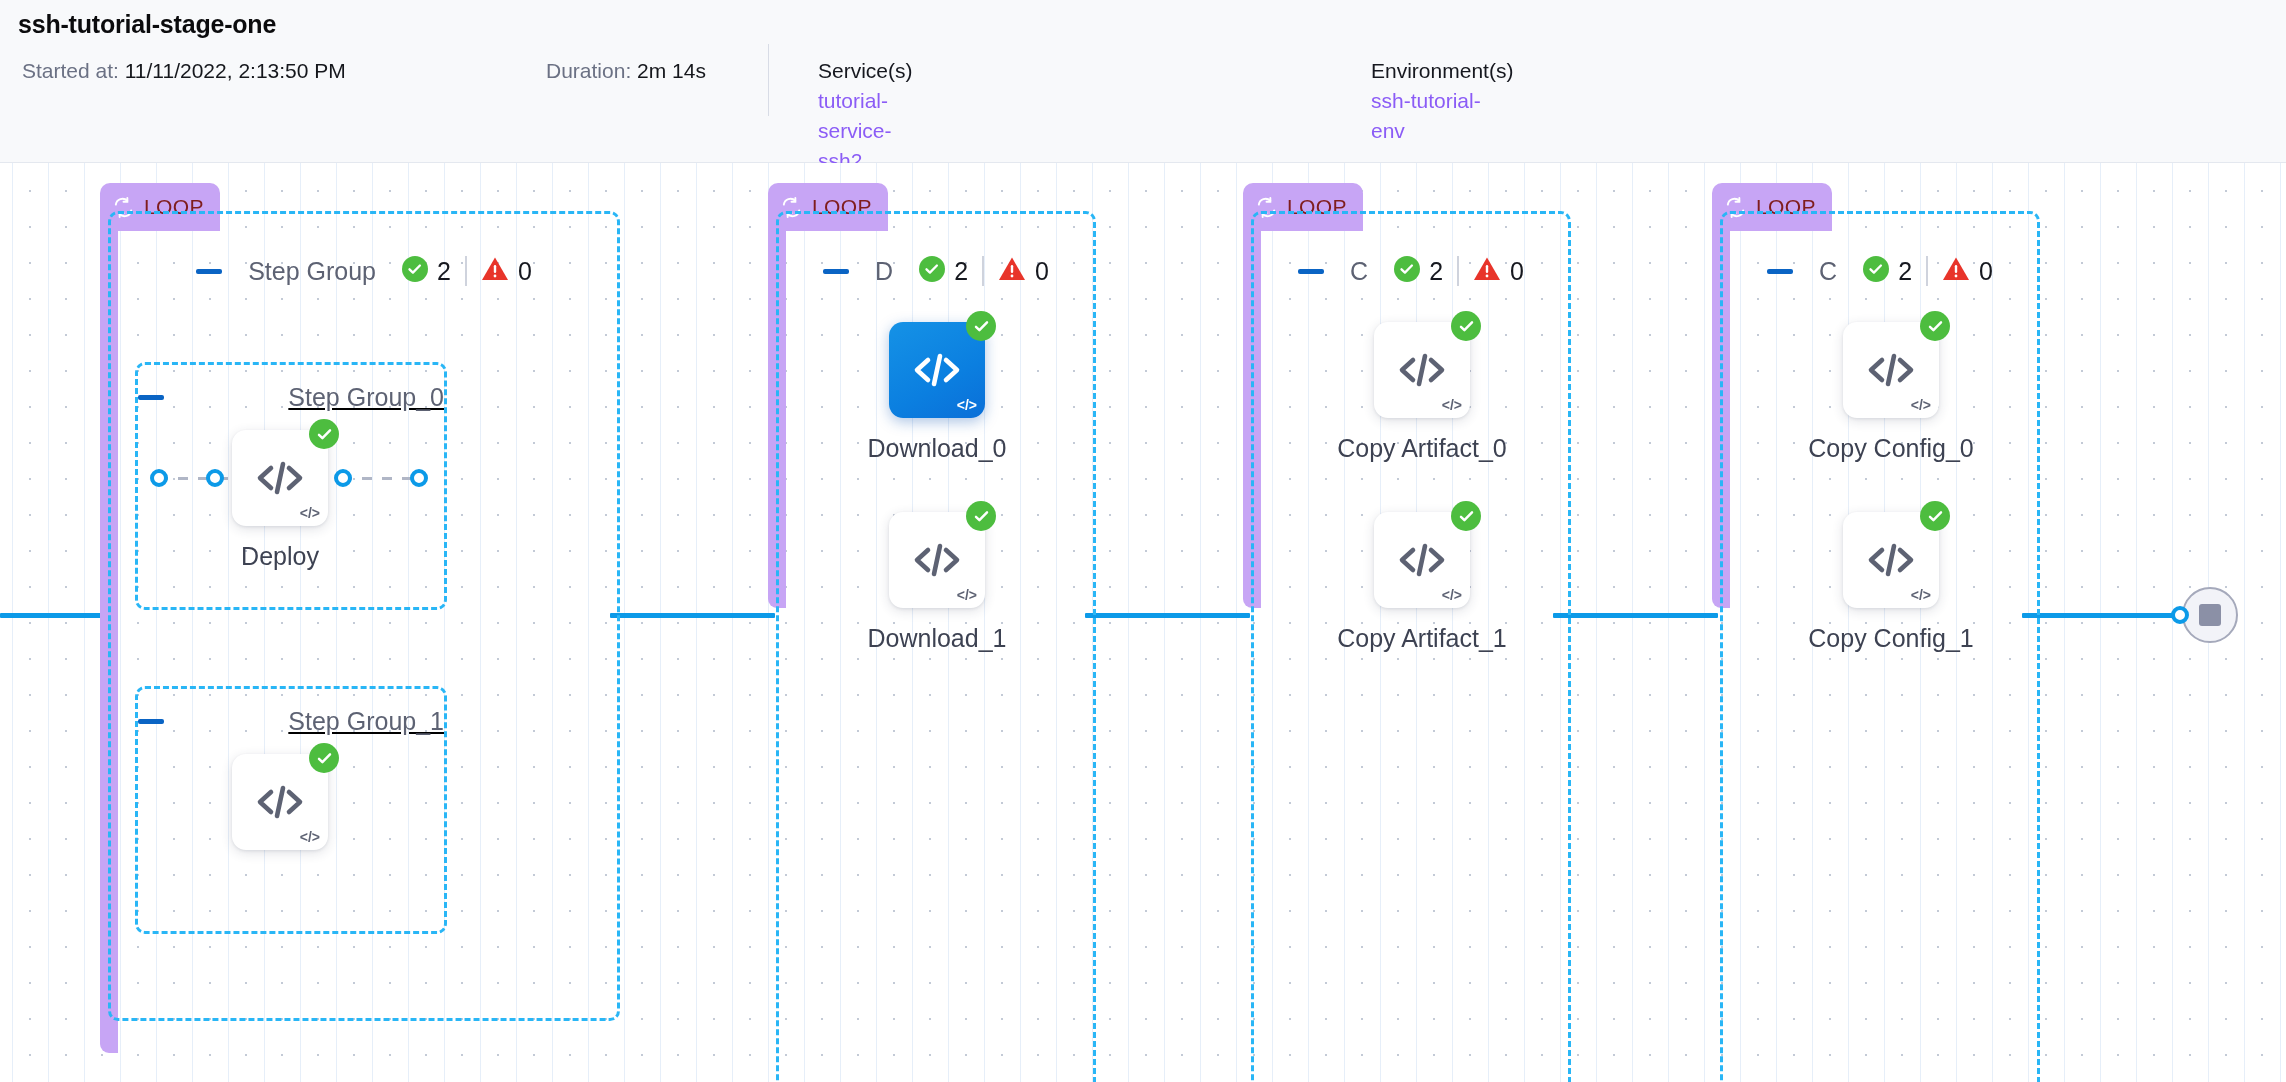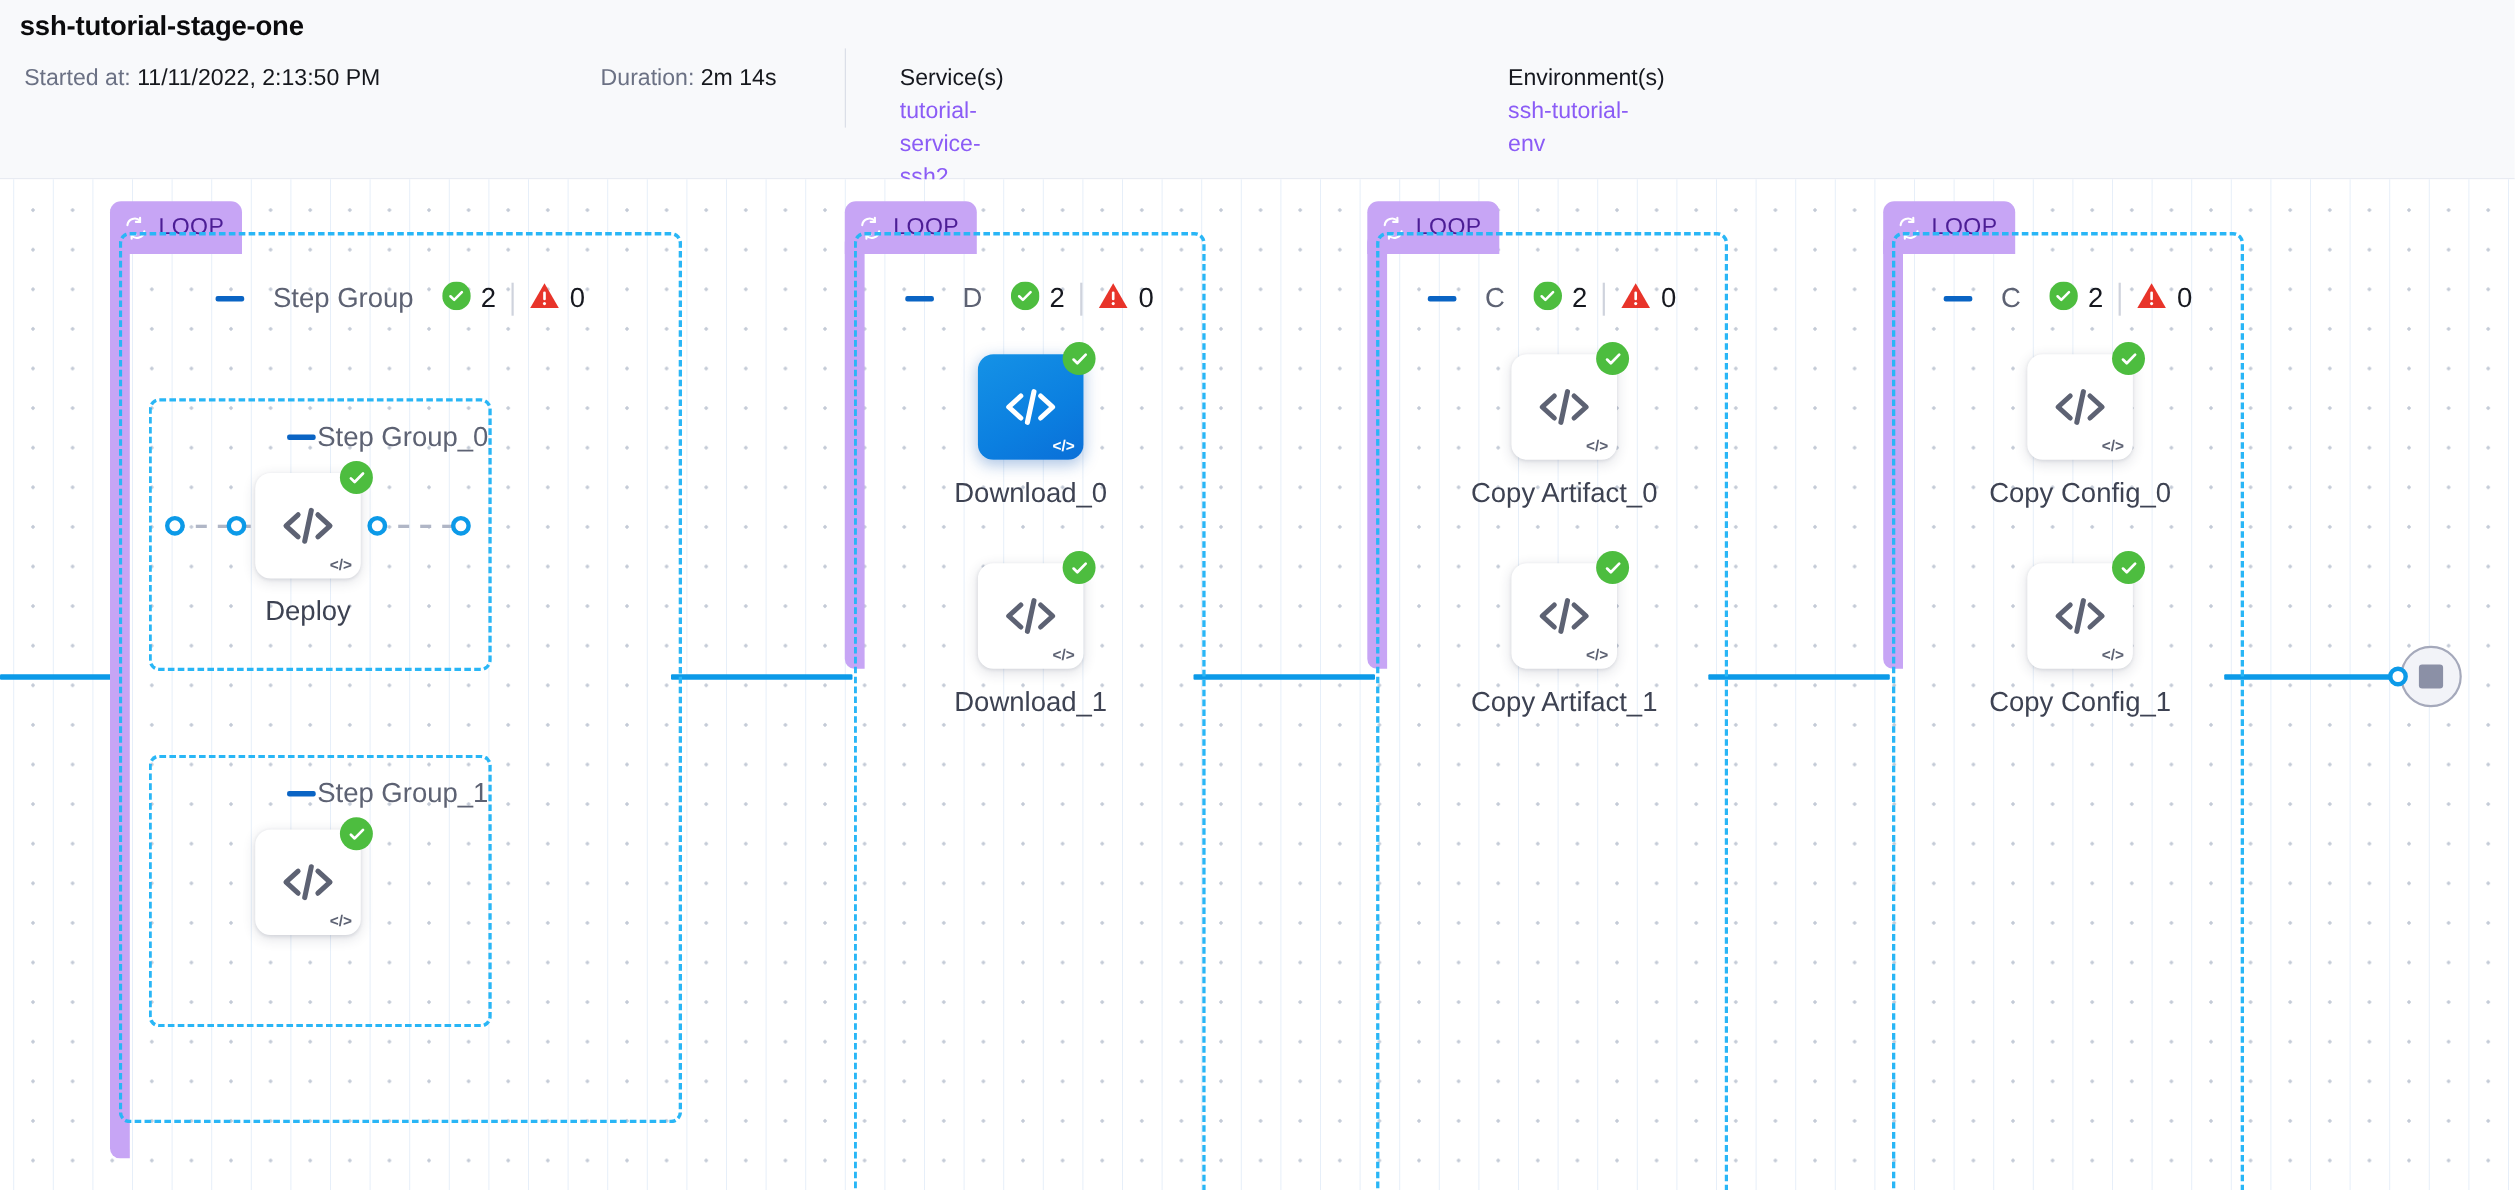--- a/index.html
+++ b/index.html
@@ -59,21 +59,21 @@
   
   .loop-wrap { position: absolute; }
   .loop-bar {
     position: absolute; left: 0; top: 28px;
     width: 18px; bottom: 0;
     background: #c7a5f5; border-radius: 9px 0 0 9px;
   }
   .loop-badge {
     position: absolute; left: 0; top: 0;
     height: 48px; padding: 0 16px 0 12px;
-    background: #c7a5f5; color: #4c1d95;
+    background: #c7a5f5; color: #7f1d1d;
     border-radius: 10px 10px 0 0;
     display: flex; align-items: center; gap: 9px;
     font-size: 21px; letter-spacing: 0.4px;
   }
   .loop-badge svg { display: block; }
 
   
   .group-box {
     position: absolute;
     border: 3px dashed #29b6f6;
@@ -101,21 +101,21 @@
   .count-sep { width: 2px; height: 30px; background: #cfd3dd; margin: 0 4px; }
 
   
   .subgroup-box {
     position: absolute;
     border: 3px dashed #29b6f6;
     border-radius: 10px;
   }
   .subgroup-header {
     position: absolute; left: 0; top: 18px; width: 100%;
-    display: flex; align-items: center; justify-content: flex-end; gap: 1px;
+    display: flex; align-items: center; justify-content: space-between; gap: 1px; text-decoration: underline;
   }
   .subgroup-name { font-size: 25px; color: #5d6273; }
 
   
   .node { position: absolute; }
   .node-card {
     position: relative;
     width: 96px; height: 96px;
     background: #ffffff;
     border-radius: 14px;

